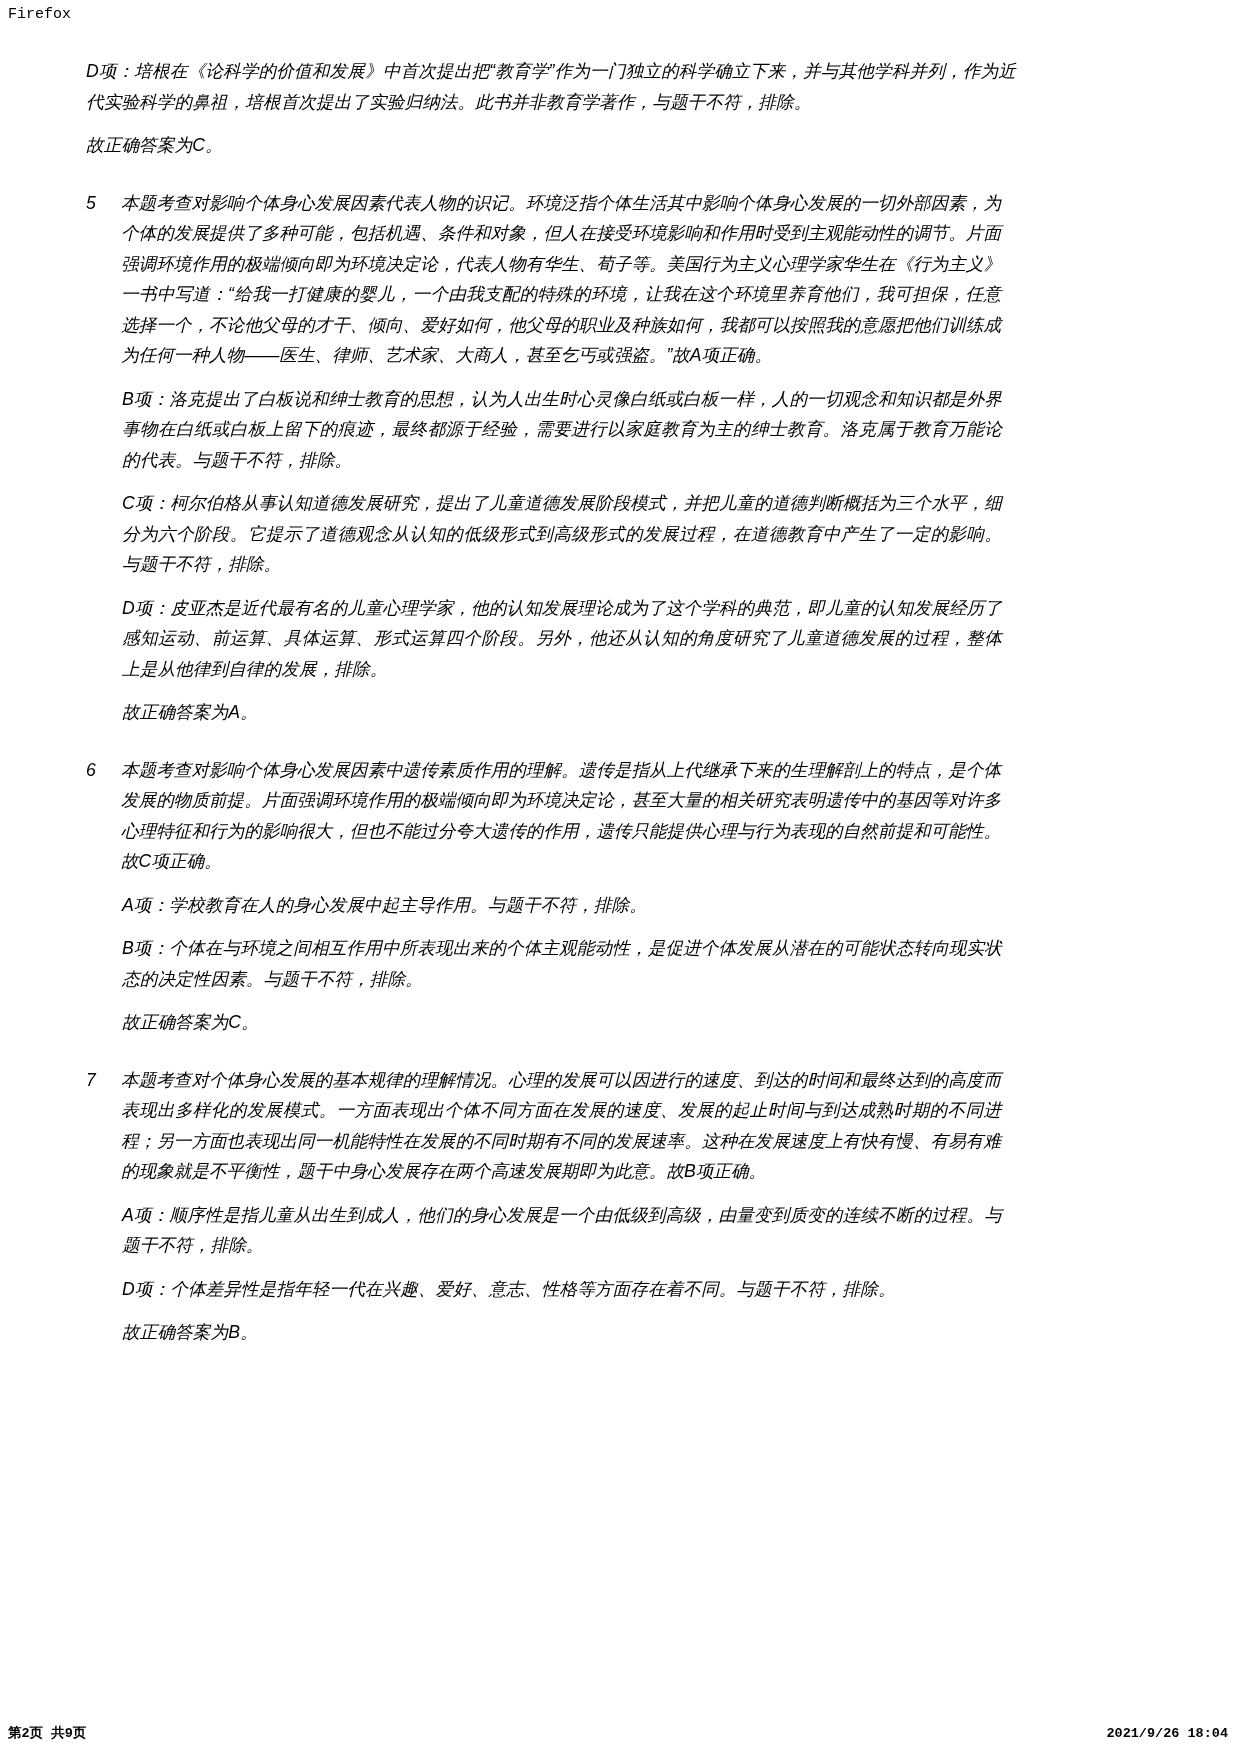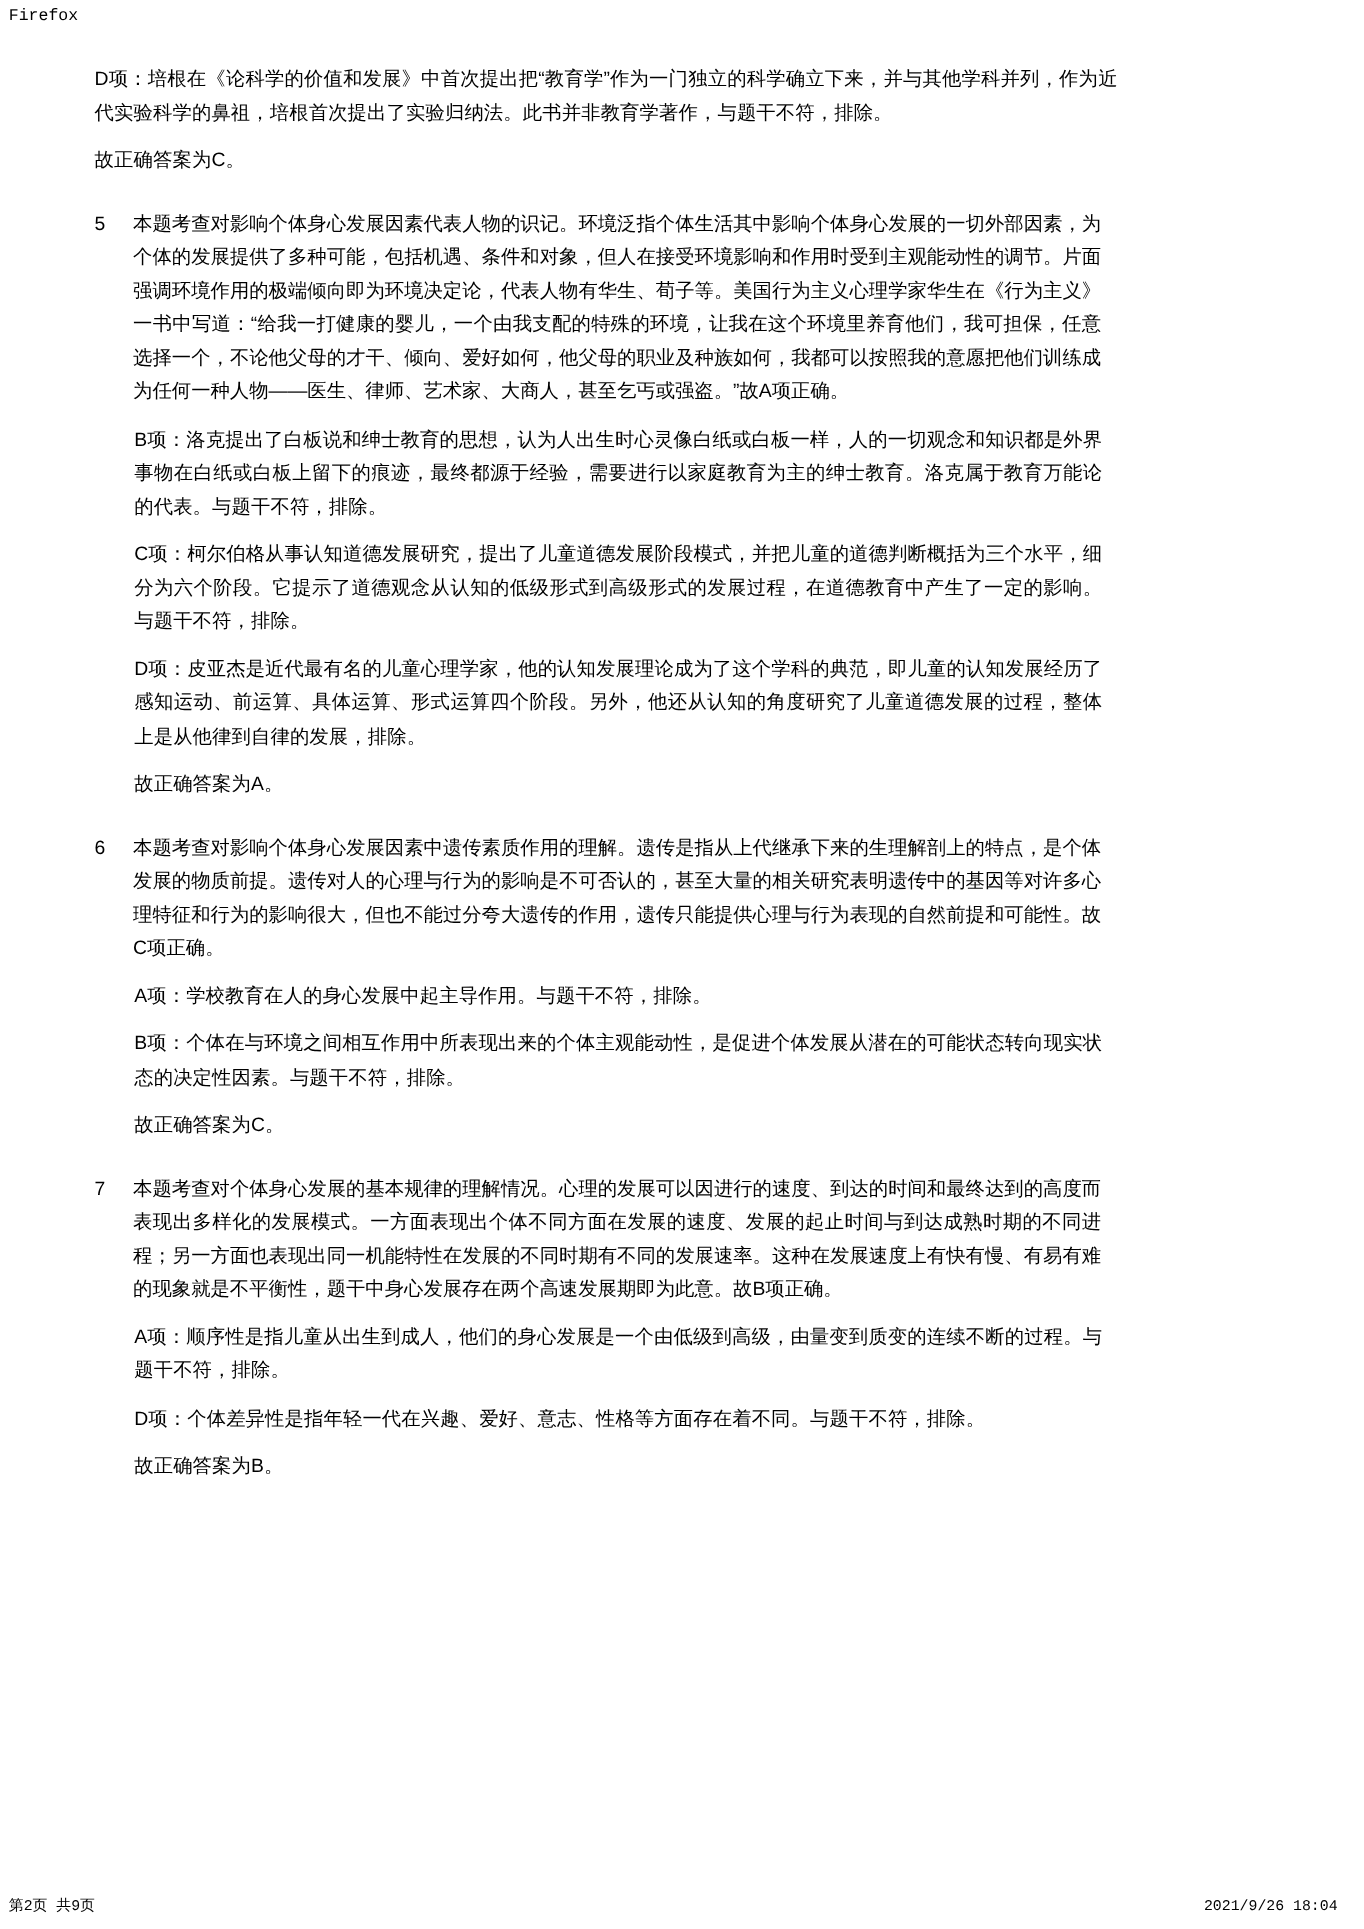--- a/index.html
+++ b/index.html
@@ -27,20 +27,21 @@
     color: #000000;
     letter-spacing: 0px;
   }
 
   
   .page {
     position: absolute;
     top: 56px;
     left: 86px;
     width: 930px;
+    font-style: italic;
   }
 
   
   .para {
     font-size: 17.6px;
     line-height: 30.5px;
     text-align: justify;
     text-justify: inter-ideograph;
     margin: 0 0 13px 0;
     letter-spacing: 0.1px;
@@ -75,27 +76,28 @@
     text-justify: inter-ideograph;
   }
 
   
   .block-gap { height: 14px; }
 
   
   .footer {
     position: absolute;
     left: 0;
-    right: 16px;
+    right: 4px;
     bottom: 10px;
     height: 20px;
     font-family: "Liberation Mono", "DejaVu Sans Mono", monospace;
     font-size: 13.5px;
     line-height: 20px;
     color: #000000;
+    font-weight: bold;
   }
   .footer-left {
     position: absolute;
     left: 8px;
     top: 0;
     white-space: nowrap;
   }
   .footer-right {
     position: absolute;
     right: 8px;
@@ -120,21 +122,21 @@
     <div class="item-body">本题考查对影响个体身心发展因素代表人物的识记。环境泛指个体生活其中影响个体身心发展的一切外部因素，为个体的发展提供了多种可能，包括机遇、条件和对象，但人在接受环境影响和作用时受到主观能动性的调节。片面强调环境作用的极端倾向即为环境决定论，代表人物有华生、荀子等。美国行为主义心理学家华生在《行为主义》一书中写道：“给我一打健康的婴儿，一个由我支配的特殊的环境，让我在这个环境里养育他们，我可担保，任意选择一个，不论他父母的才干、倾向、爱好如何，他父母的职业及种族如何，我都可以按照我的意愿把他们训练成为任何一种人物——医生、律师、艺术家、大商人，甚至乞丐或强盗。”故A项正确。</div>
   </div>
   <p class="para indent">B项：洛克提出了白板说和绅士教育的思想，认为人出生时心灵像白纸或白板一样，人的一切观念和知识都是外界事物在白纸或白板上留下的痕迹，最终都源于经验，需要进行以家庭教育为主的绅士教育。洛克属于教育万能论的代表。与题干不符，排除。</p>
   <p class="para indent">C项：柯尔伯格从事认知道德发展研究，提出了儿童道德发展阶段模式，并把儿童的道德判断概括为三个水平，细分为六个阶段。它提示了道德观念从认知的低级形式到高级形式的发展过程，在道德教育中产生了一定的影响。与题干不符，排除。</p>
   <p class="para indent">D项：皮亚杰是近代最有名的儿童心理学家，他的认知发展理论成为了这个学科的典范，即儿童的认知发展经历了感知运动、前运算、具体运算、形式运算四个阶段。另外，他还从认知的角度研究了儿童道德发展的过程，整体上是从他律到自律的发展，排除。</p>
   <p class="para indent">故正确答案为A。</p>
 
   <div class="block-gap"></div>
   <div class="item">
     <div class="item-marker">6</div>
-    <div class="item-body">本题考查对影响个体身心发展因素中遗传素质作用的理解。遗传是指从上代继承下来的生理解剖上的特点，是个体发展的物质前提。遗传对人的心理与行为的影响是不可否认的，甚至大量的相关研究表明遗传中的基因等对许多心理特征和行为的影响很大，但也不能过分夸大遗传的作用，遗传只能提供心理与行为表现的自然前提和可能性。故C项正确。</div>
+    <div class="item-body">本题考查对影响个体身心发展因素中遗传素质作用的理解。遗传是指从上代继承下来的生理解剖上的特点，是个体发展的物质前提。片面强调环境作用的极端倾向即为环境决定论，甚至大量的相关研究表明遗传中的基因等对许多心理特征和行为的影响很大，但也不能过分夸大遗传的作用，遗传只能提供心理与行为表现的自然前提和可能性。故C项正确。</div>
   </div>
   <p class="para indent">A项：学校教育在人的身心发展中起主导作用。与题干不符，排除。</p>
   <p class="para indent">B项：个体在与环境之间相互作用中所表现出来的个体主观能动性，是促进个体发展从潜在的可能状态转向现实状态的决定性因素。与题干不符，排除。</p>
   <p class="para indent">故正确答案为C。</p>
 
   <div class="block-gap"></div>
   <div class="item">
     <div class="item-marker">7</div>
     <div class="item-body">本题考查对个体身心发展的基本规律的理解情况。心理的发展可以因进行的速度、到达的时间和最终达到的高度而表现出多样化的发展模式。一方面表现出个体不同方面在发展的速度、发展的起止时间与到达成熟时期的不同进程；另一方面也表现出同一机能特性在发展的不同时期有不同的发展速率。这种在发展速度上有快有慢、有易有难的现象就是不平衡性，题干中身心发展存在两个高速发展期即为此意。故B项正确。</div>
   </div>

